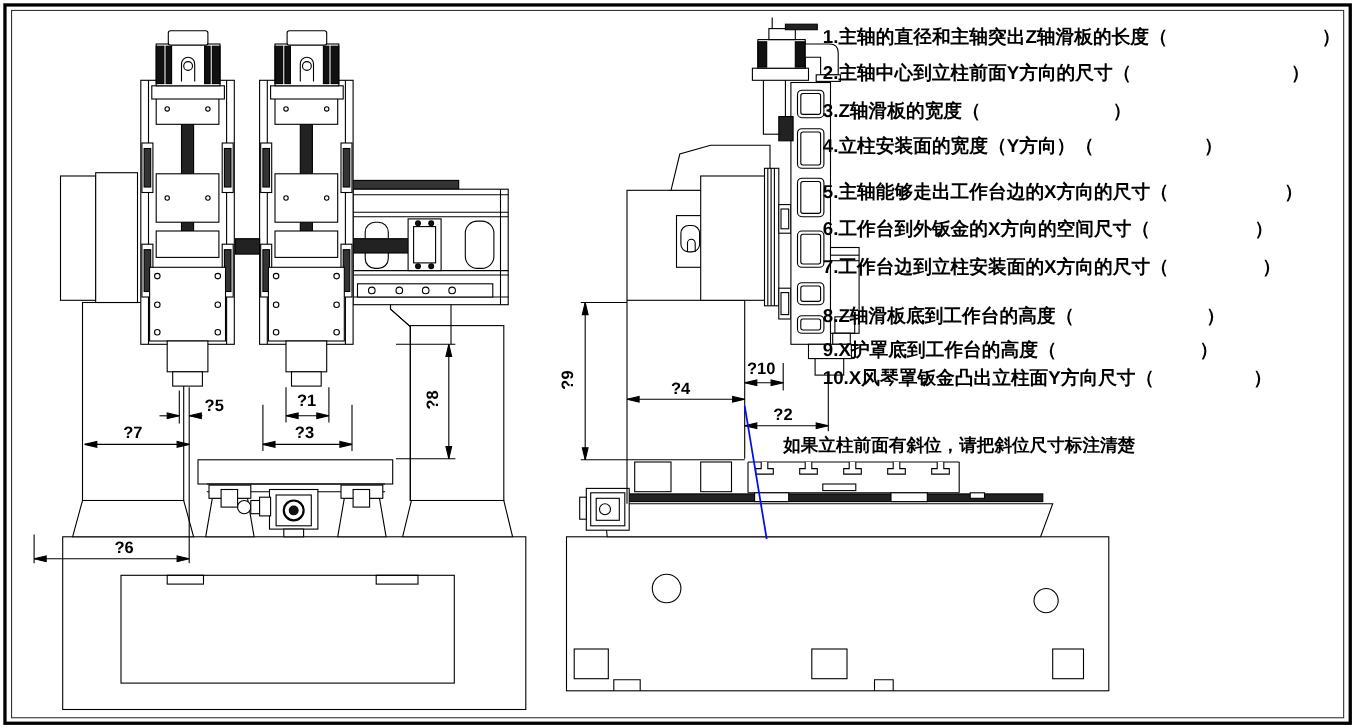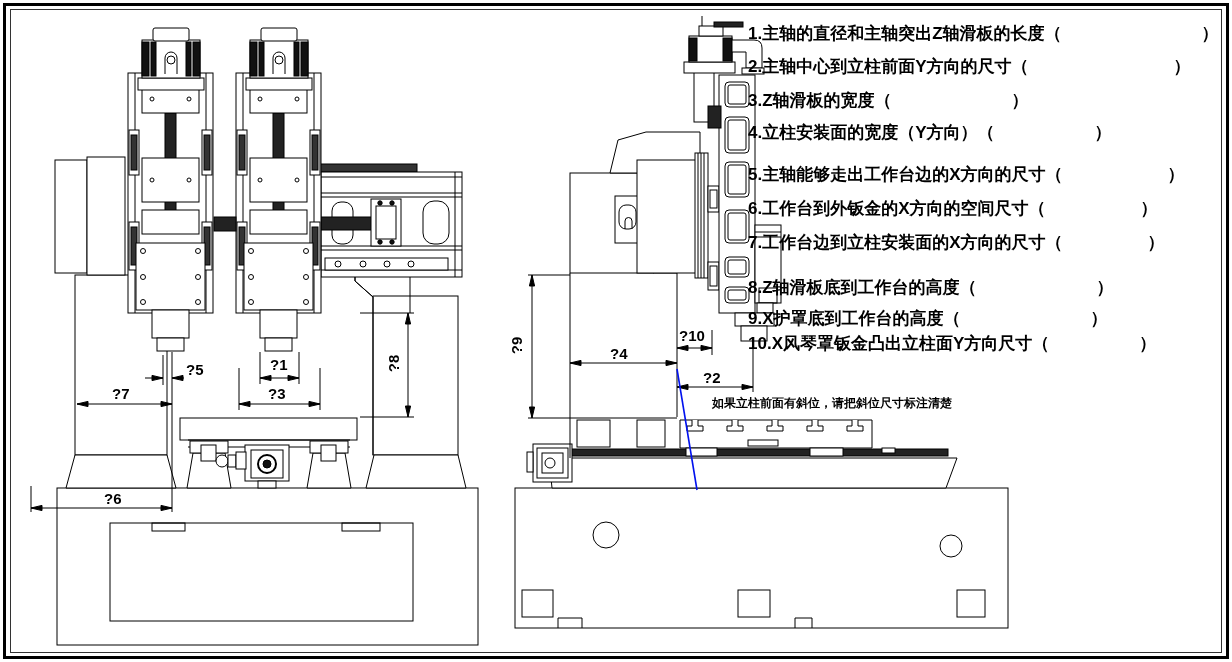--- a/index.html
+++ b/index.html
@@ -18,21 +18,21 @@
   .q-row:nth-child(6){top:197px;}
   .q-row:nth-child(7){top:231px;text-align:right;}
   .q-row:nth-child(8){top:276px;}
   .q-row:nth-child(9){top:307px;}
   .q-row:nth-child(10){top:332px;}
   .q-gap{display:inline-block;height:2px;}
   .g1{width:140px;} .g2{width:145px;} .g3{width:120px;} .g4{width:100px;} .g5{width:105px;}
   .g6{width:95px;}  .g7{width:85px;}  .g8{width:120px;} .g9{width:130px;} .g10{width:90px;}
   .dim{position:absolute;font-weight:bold;font-size:15px;color:#000;white-space:nowrap;}
   .dim.rot{transform:rotate(-90deg);transform-origin:center center;}
-  .note{position:absolute;left:712px;top:395px;font-weight:bold;font-size:12px;color:#000;white-space:nowrap;}
+  .note{position:absolute;left:712px;top:395px;font-weight:bold;font-size:16px;color:#000;white-space:nowrap;}
 </style>
 </head>
 <body>
 
 <div class="canvas">
 
   <svg class="draw" width="1232" height="662" viewBox="0 0 1232 662" stroke="#000" fill="none" stroke-width="1">
 
     <g>
 

